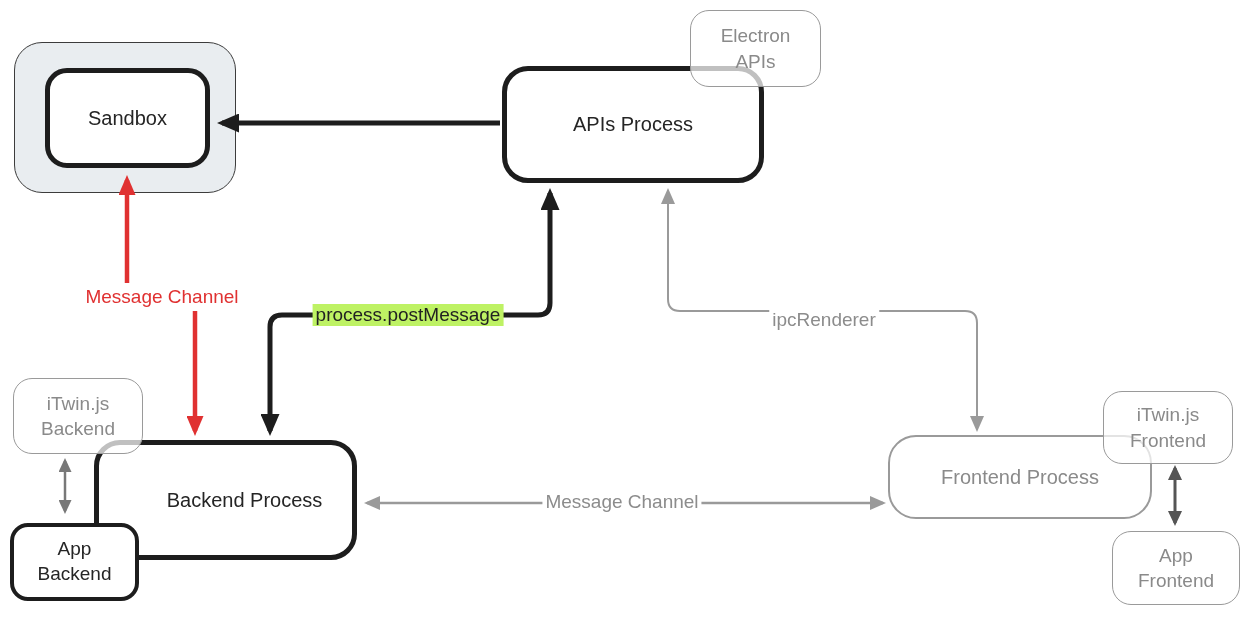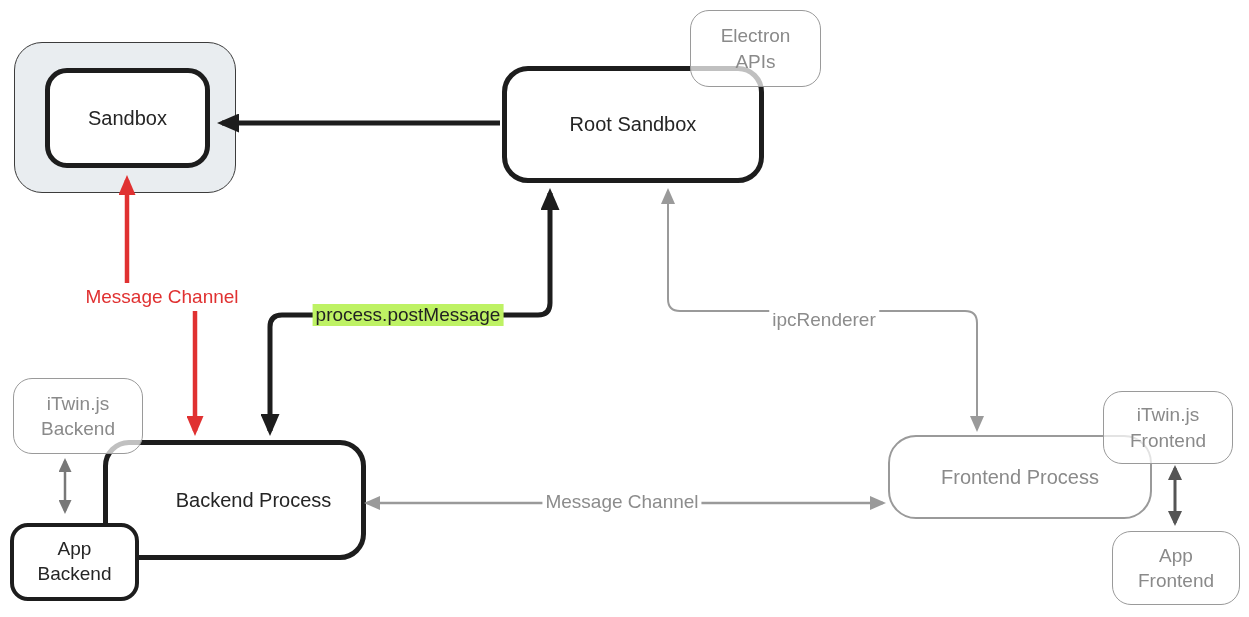--- a/index.html
+++ b/index.html
@@ -28,29 +28,29 @@
 
 <div id="stage">
 
   <div id="sandbox-wrap"></div>
 
   <div class="box dark-box" style="left:45px;top:68px;width:165px;height:100px;border-radius:22px;">
     <span class="lbl">Sandbox</span>
   </div>
 
   <div class="box dark-box" style="left:502px;top:66px;width:262px;height:117px;">
-    <span class="lbl">Root Sandbox</span>
+    <span class="lbl">APIs Process</span>
   </div>
 
   <div class="box gray-box" style="left:690px;top:10px;width:131px;height:77px;">
     <span class="lbl">Electron</span>
     <span class="lbl">APIs</span>
   </div>
 
-  <div class="box dark-box" style="left:103px;top:440px;width:263px;height:120px;padding-left:38px;">
+  <div class="box dark-box" style="left:94px;top:440px;width:263px;height:120px;padding-left:38px;">
     <span class="lbl">Backend Process</span>
   </div>
 
   <div class="box gray-box" style="left:13px;top:378px;width:130px;height:76px;">
     <span class="lbl">iTwin.js</span>
     <span class="lbl">Backend</span>
   </div>
 
   <div class="box app-box" style="left:10px;top:523px;width:129px;height:78px;">
     <span class="lbl">App</span>

